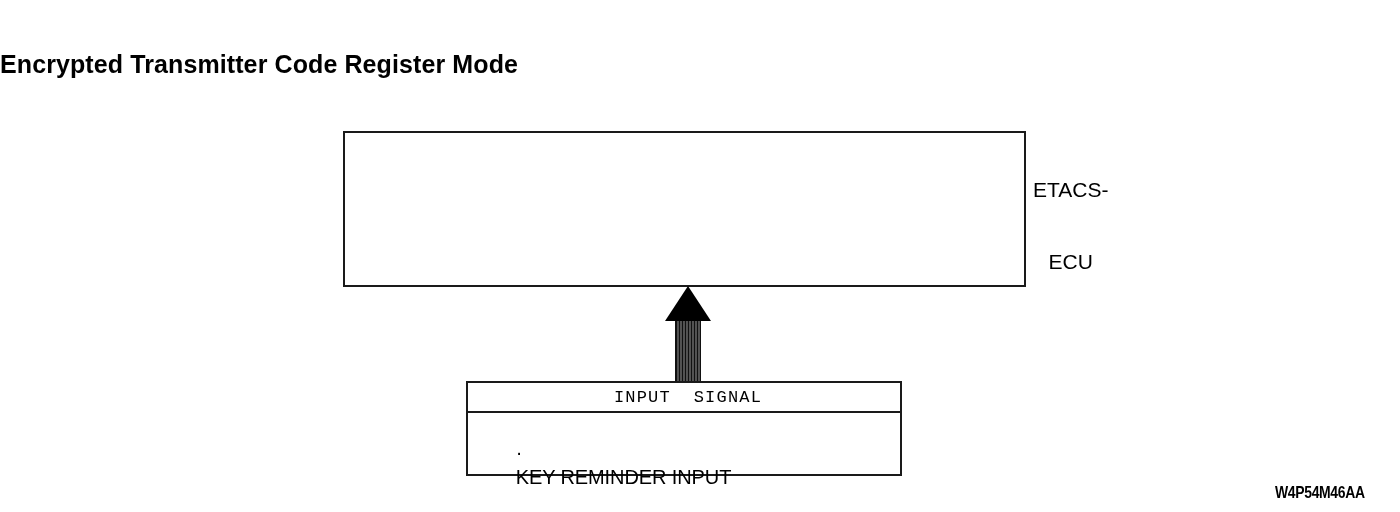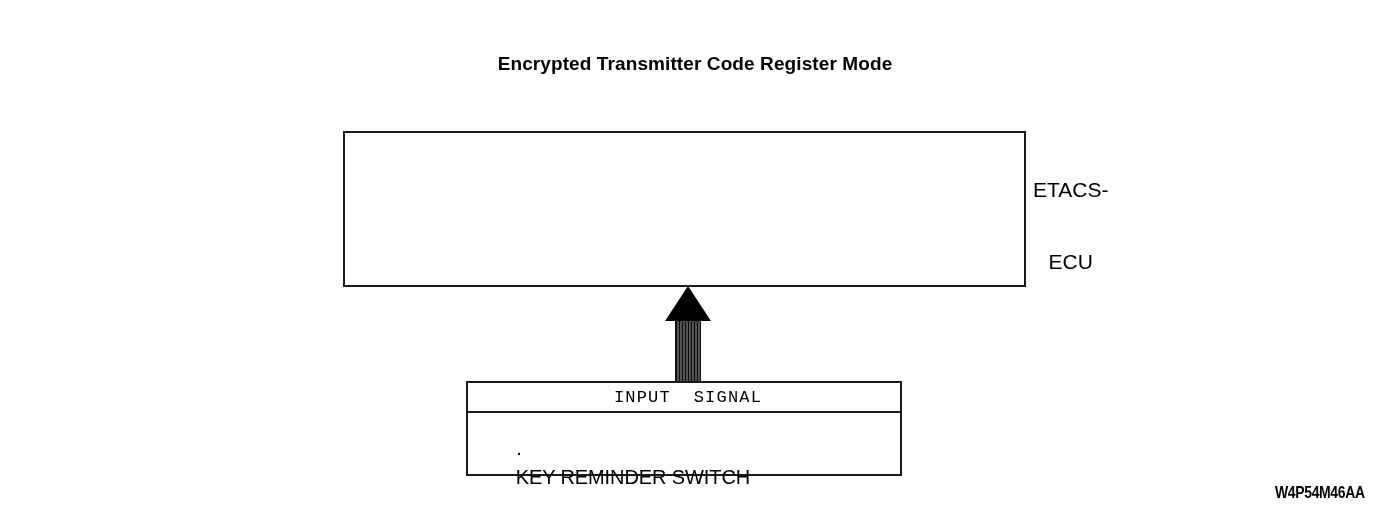--- a/index.html
+++ b/index.html
@@ -23,23 +23,23 @@
     width: 1400px;
     height: 512px;
   }
 
   
   .diagram-title {
     position: absolute;
     left: 0;
     top: 53px;
     width: 1390px;
-    text-align: center;
+    text-align: left;
     font-family: "Liberation Sans", sans-serif;
-    font-size: 19px;
+    font-size: 25px;
     font-weight: bold;
     letter-spacing: 0.1px;
     white-space: nowrap;
     line-height: 22px;
   }
 
   
   .ecu-box {
     position: absolute;
     left: 343px;
@@ -163,21 +163,21 @@
     <polygon points="28,1 51,36 5,36" fill="#000000"></polygon>
   </svg>
 
   <div class="input-box">
     <div class="input-header">
       <span class="input-header-text">INPUT  SIGNAL</span>
     </div>
     <div class="input-body">
       <div class="input-item">
         <span class="bullet-dot">·</span>
-        <span>KEY REMINDER SWITCH</span>
+        <span>KEY REMINDER INPUT</span>
       </div>
 
     </div>
   </div>
 
   <div class="figure-code">W4P54M46AA</div>
 
 </div>
 
 </body></html>

